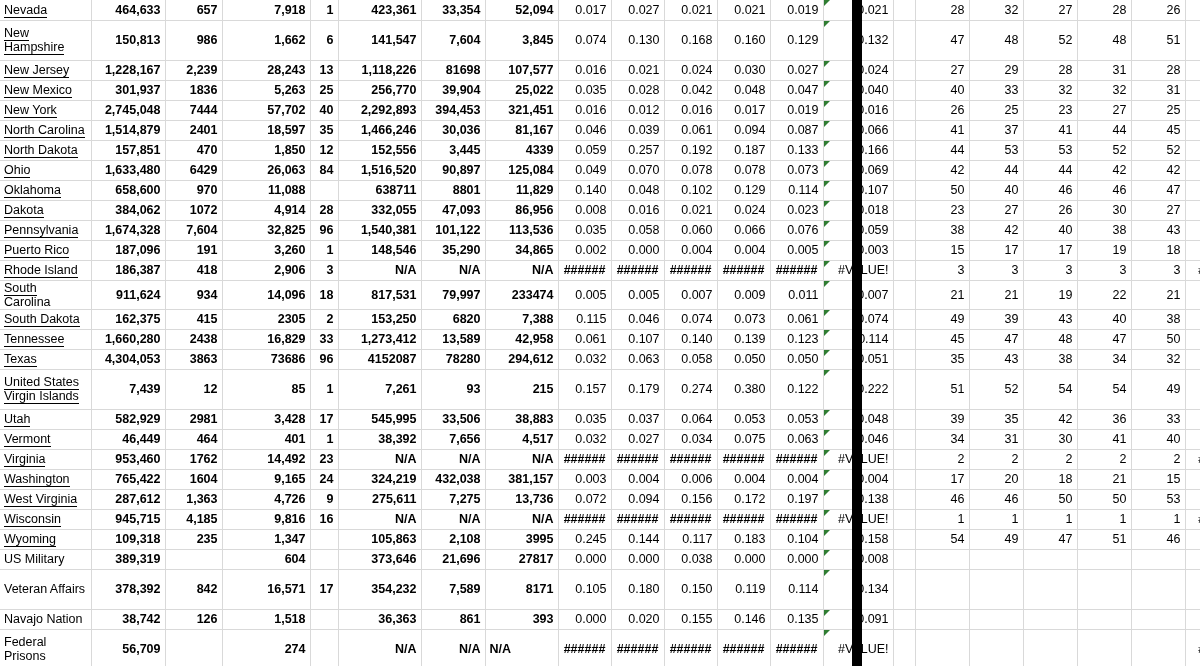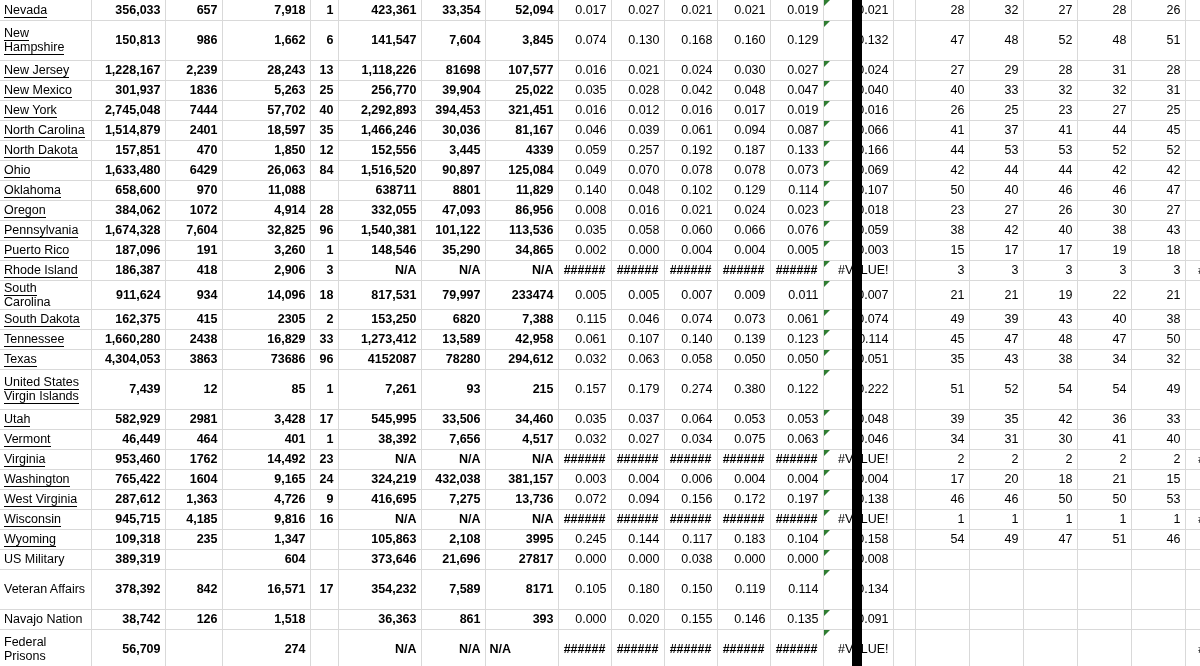--- a/index.html
+++ b/index.html
@@ -126,21 +126,21 @@
         <col style="width: 54px;">
         <col style="width: 54px;">
         <col style="width: 54px;">
         <col style="width: 54px;">
         <col style="width: 54px;">
         <col style="width: 68px;">
       </colgroup>
     <tbody id="rows">
         <tr style="height: 20px;">
           <td class="name"><span class="u">Nevada</span></td>
-          <td class="num">356,033</td>
+          <td class="num">464,633</td>
           <td class="num">657</td>
           <td class="num">7,918</td>
           <td class="num">1</td>
           <td class="num">423,361</td>
           <td class="num">33,354</td>
           <td class="num">52,094</td>
           <td class="dec blue">0.017</td>
           <td class="dec blue">0.027</td>
           <td class="dec blue">0.021</td>
           <td class="dec blue">0.021</td>
@@ -332,21 +332,21 @@
           <td class="avg">0.107<span class="cmt"></span></td>
           <td></td>
           <td class="rank">50</td>
           <td class="rank">40</td>
           <td class="rank">46</td>
           <td class="rank">46</td>
           <td class="rank">47</td>
           <td class="ratio">1.07</td>
         </tr>
         <tr style="height: 20px;">
-          <td class="name"><span class="u">Oregon</span></td>
+          <td class="name"><span class="u">Dakota</span></td>
           <td class="num">384,062</td>
           <td class="num">1072</td>
           <td class="num">4,914</td>
           <td class="num">28</td>
           <td class="num">332,055</td>
           <td class="num">47,093</td>
           <td class="num">86,956</td>
           <td class="dec">0.008</td>
           <td class="dec">0.016</td>
           <td class="dec">0.021</td>
@@ -546,21 +546,21 @@
           <td class="ratio">0.55</td>
         </tr>
         <tr style="height: 20px;">
           <td class="name"><span class="u">Utah</span></td>
           <td class="num">582,929</td>
           <td class="num">2981</td>
           <td class="num">3,428</td>
           <td class="num">17</td>
           <td class="num">545,995</td>
           <td class="num">33,506</td>
-          <td class="num">34,460</td>
+          <td class="num">38,883</td>
           <td class="dec blue">0.035</td>
           <td class="dec blue">0.037</td>
           <td class="dec blue">0.064</td>
           <td class="dec blue">0.053</td>
           <td class="dec blue">0.053</td>
           <td class="avg">0.048<span class="cmt"></span></td>
           <td></td>
           <td class="rank">39</td>
           <td class="rank">35</td>
           <td class="rank">42</td>
@@ -636,21 +636,21 @@
           <td class="rank">21</td>
           <td class="rank">15</td>
           <td class="ratio">0.85</td>
         </tr>
         <tr style="height: 20px;">
           <td class="name"><span class="u">West Virginia</span></td>
           <td class="num">287,612</td>
           <td class="num">1,363</td>
           <td class="num">4,726</td>
           <td class="num">9</td>
-          <td class="num">416,695</td>
+          <td class="num">275,611</td>
           <td class="num">7,275</td>
           <td class="num">13,736</td>
           <td class="dec blue">0.072</td>
           <td class="dec blue">0.094</td>
           <td class="dec blue">0.156</td>
           <td class="dec blue">0.172</td>
           <td class="dec blue">0.197</td>
           <td class="avg">0.138<span class="cmt"></span></td>
           <td></td>
           <td class="rank">46</td>

